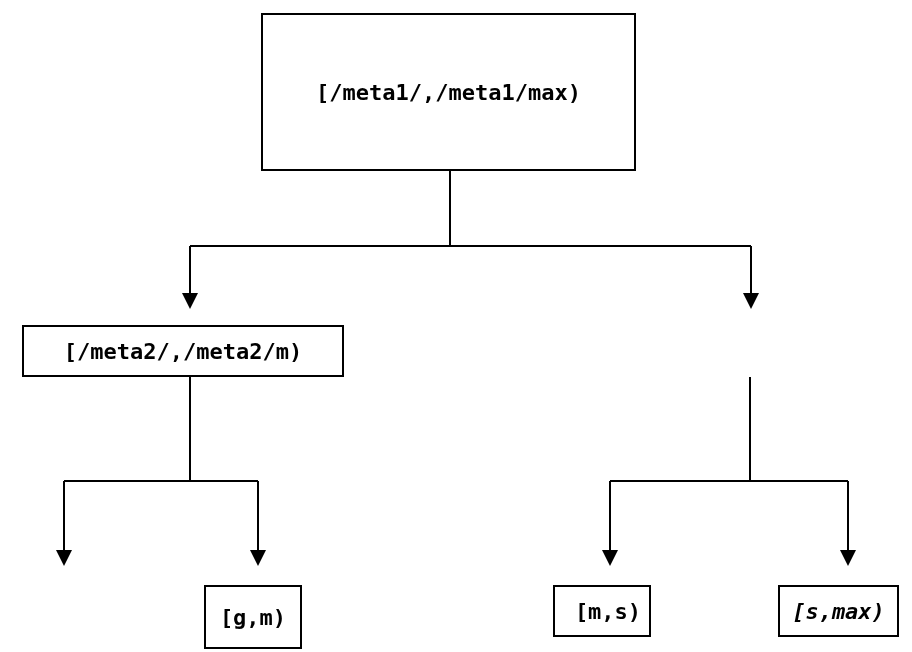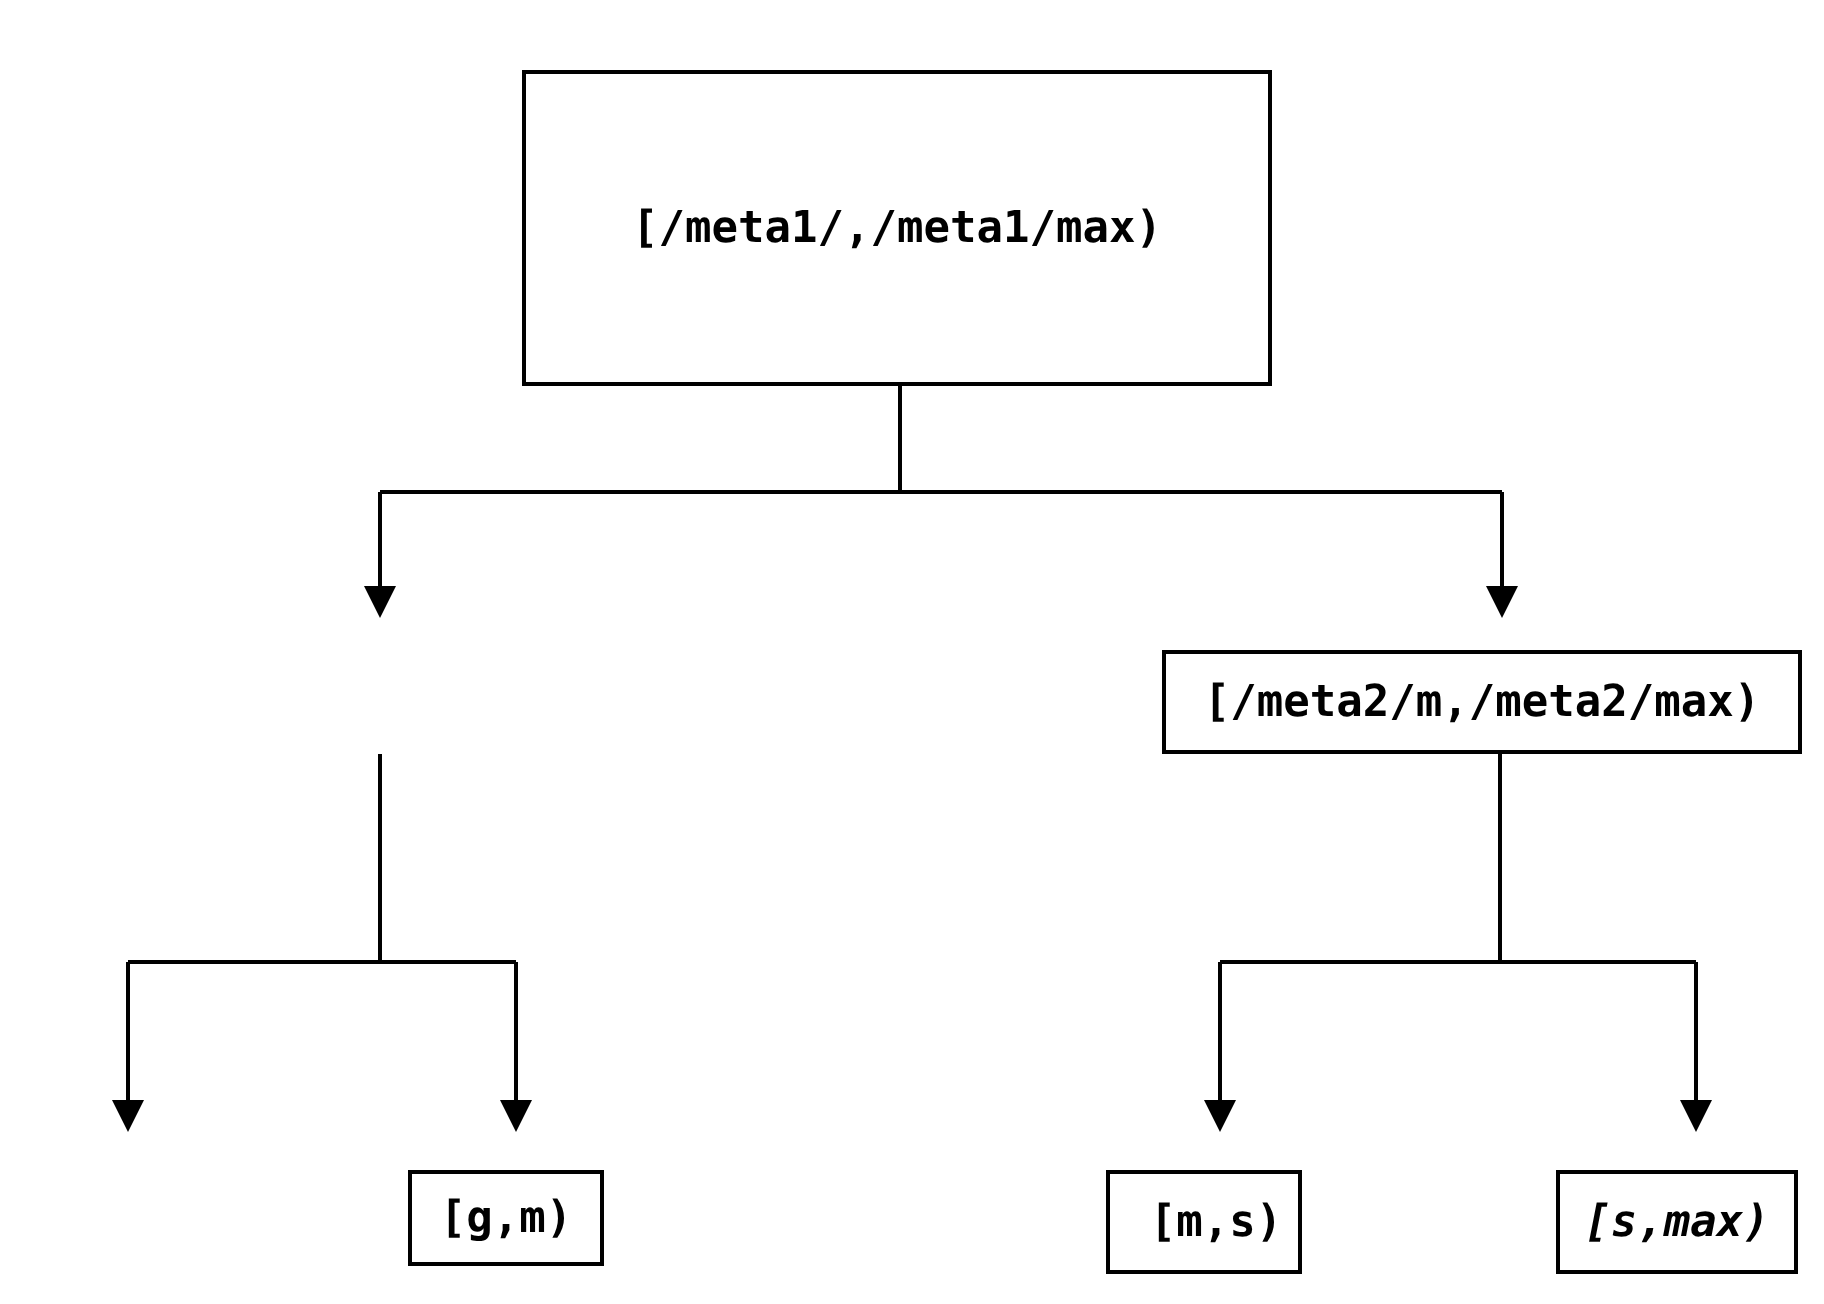--- a/index.html
+++ b/index.html
@@ -28,25 +28,25 @@
     background: #ffffff;
     display: flex;
     align-items: center;
     justify-content: center;
     font-family: "DejaVu Sans Mono", "Liberation Mono", monospace;
     font-weight: bold;
     font-size: 22px;
     color: #000000;
     white-space: nowrap;
   }
-  .node-root      { left: 261px; top: 13px;  width: 375px; height: 158px; margin-top: 22px; }
+  .node-root      { left: 261px; top: 13px;  width: 375px; height: 158px; }
   .node-left      { left: 22px;  top: 325px; width: 322px; height: 52px; }
   .node-right     { left: 581px; top: 325px; width: 320px; height: 52px; }
   .node-leaf-ag   { left: 8px;   top: 585px; width: 99px;  height: 52px; }
-  .node-leaf-gm   { left: 204px; top: 585px; width: 98px;  height: 48px; }
+  .node-leaf-gm   { left: 204px; top: 585px; width: 98px;  height: 64px; }
   .node-leaf-ms   { left: 553px; top: 585px; width: 98px;  height: 52px; padding-left: 12px; }
   .node-leaf-smax { left: 778px; top: 585px; width: 121px; height: 52px; font-style: italic; }
 </style>
 </head>
 <body>
 
 <div class="canvas">
 
   <svg class="edges" viewBox="0 0 912 652" xmlns="http://www.w3.org/2000/svg">
 
@@ -60,24 +60,24 @@
 
     <path d="M750 377 V481 M610 481 H848 M610 481 V551 M848 481 V551" stroke="#000000" stroke-width="2" fill="none"></path>
     <polygon points="602,550 618,550 610,566" fill="#000000"></polygon>
     <polygon points="840,550 856,550 848,566" fill="#000000"></polygon>
   </svg>
 
   <div class="node node-root">
     <span>[/meta1/,/meta1/max)</span>
   </div>
 
+  <div class="node node-left">
+    <span>[/meta2/,/meta2/m)</span>
+  </div>
 
-  <div class="node node-right">
-    <span>[/meta2/m,/meta2/max)</span>
-  </div>
 
 
   <div class="node node-leaf-gm">
     <span>[g,m)</span>
   </div>
 
   <div class="node node-leaf-ms">
     <span>[m,s)</span>
   </div>
 

